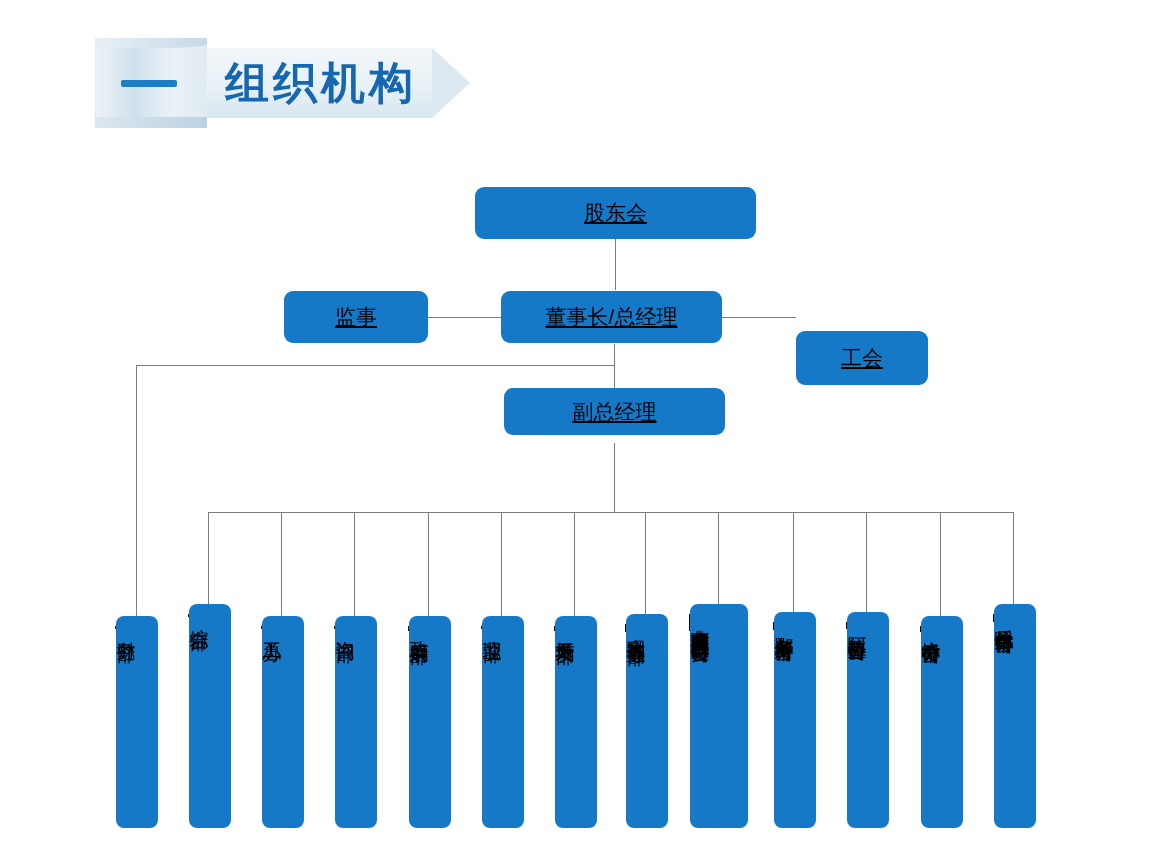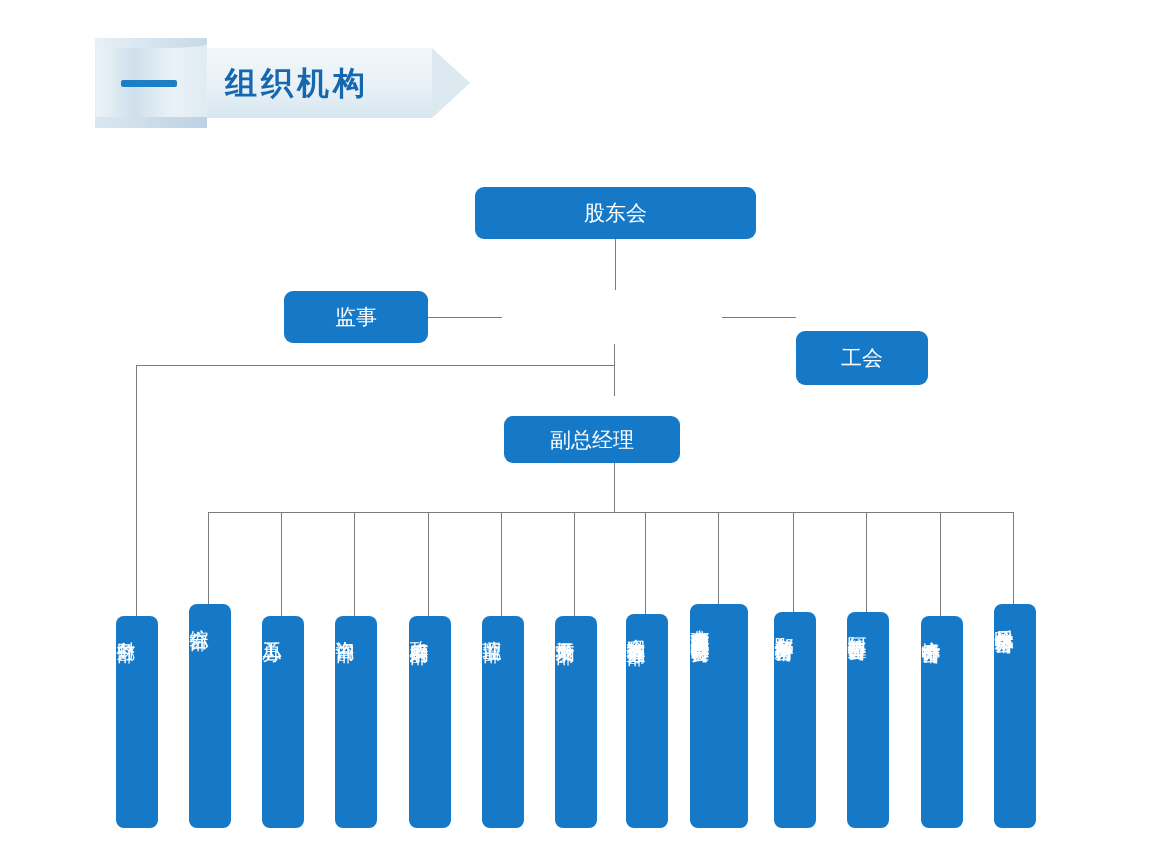--- a/index.html
+++ b/index.html
@@ -71,49 +71,50 @@
     width: 0;
     height: 0;
     border-top: 35px solid transparent;
     border-bottom: 35px solid transparent;
     border-left: 38px solid #dde9f1;
   }
   #header-title {
     position: absolute;
     left: 130px;
     top: 22px;
-    font-size: 32px;
+    font-size: 44px;
     font-weight: bold;
     color: #1567b0;
     letter-spacing: 4px;
     line-height: 46px;
     font-family: "DejaVu Sans", "Liberation Sans", sans-serif;
   }
 
   
   #org-chart {
     position: absolute;
     left: 0;
     top: 0;
     width: 1153px;
     height: 842px;
   }
   .node {
     position: absolute;
     background: #1579c8;
-    color: #ffffff;
+    color: #000000;
     border-radius: 7px;
     box-sizing: border-box;
     display: flex;
     align-items: center;
     justify-content: center;
     text-align: center;
     font-size: 20px;
     line-height: 24px;
     z-index: 3;
+    text-decoration: underline;
   }
   .node.top {
     border-radius: 9px;
     font-size: 21px;
   }
   
   .node.vert {
     width: 42px;
     border-radius: 8px;
     font-size: 19px;
@@ -191,26 +192,29 @@
   <div class="line vline" style="left:1013px; top:512px; height:104px;"></div>
 
   <div class="node top" style="left:475px; top:187px; width:281px; height:52px;">
     <span>股东会</span>
   </div>
 
   <div class="node top" style="left:284px; top:291px; width:144px; height:52px;">
     <span>监事</span>
   </div>
 
+  <div class="node top" style="left:501px; top:291px; width:221px; height:52px;">
+    <span>董事长/总经理</span>
+  </div>
 
   <div class="node top" style="left:796px; top:291px; width:132px; height:54px;margin-top:40px;">
     <span>工会</span>
   </div>
 
-  <div class="node top" style="left:504px; top:416px; width:176px; height:47px;">
+  <div class="node top" style="left:504px; top:388px; width:221px; height:47px;">
     <span>副总经理</span>
   </div>
 
   <div class="node vert" style="left:116px; top:616px; height:212px;">
     <span class="vtext">财务部</span>
   </div>
   <div class="node vert" style="left:189px; top:604px; height:224px;">
     <span class="vtext">综合部</span>
   </div>
   <div class="node vert" style="left:262px; top:616px; height:212px;">

